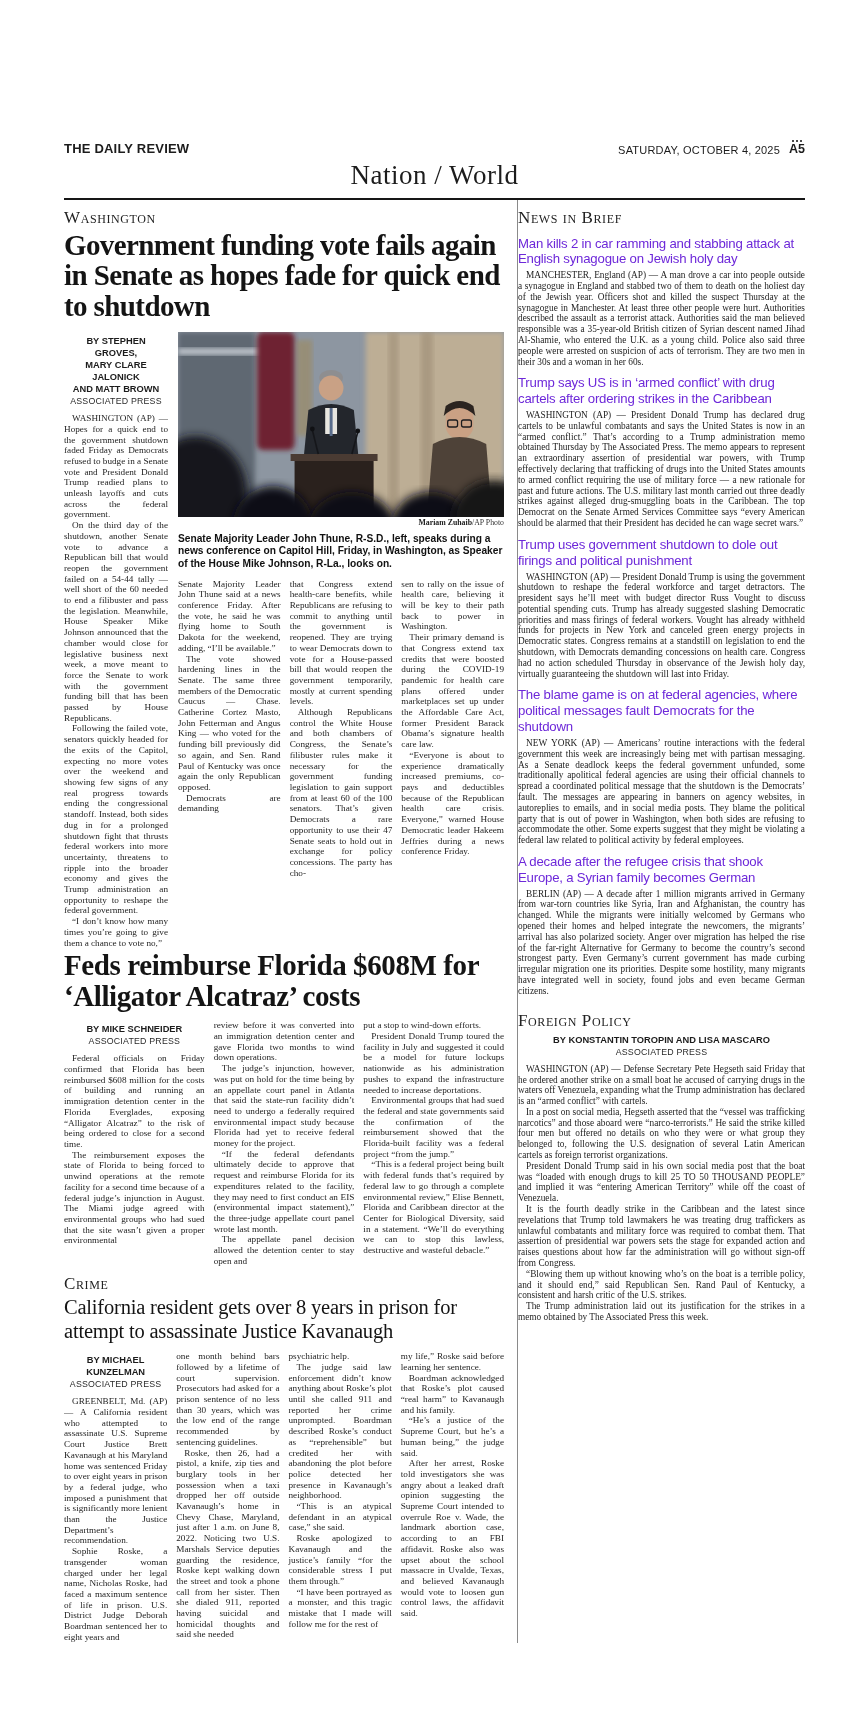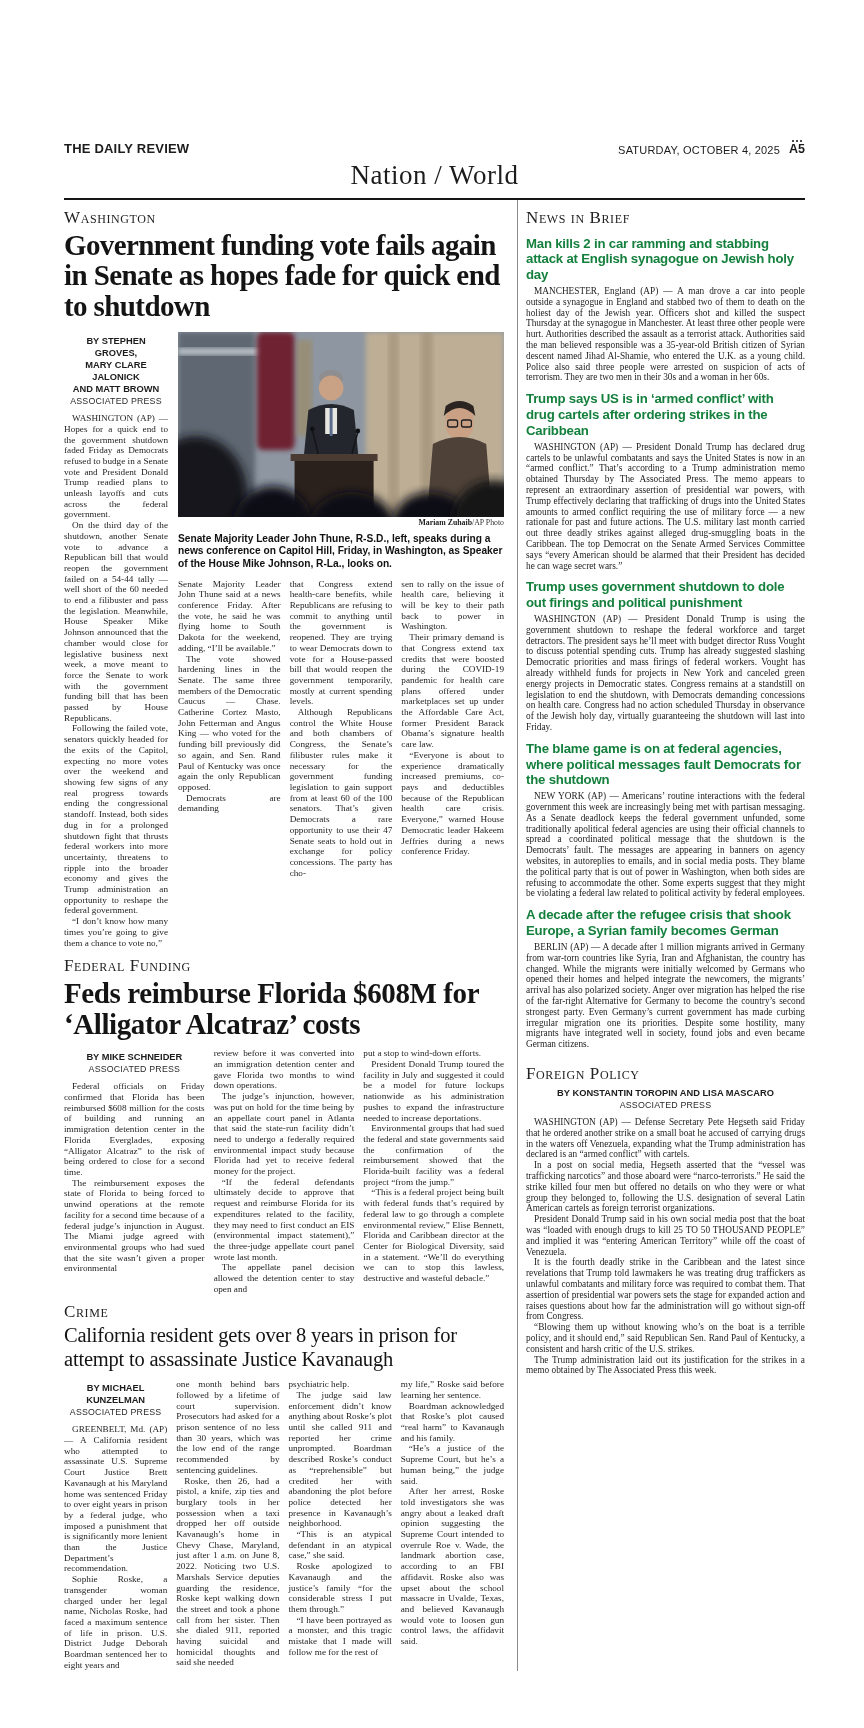--- a/index.html
+++ b/index.html
@@ -15,21 +15,21 @@
   .folio{display:flex;flex-direction:column;align-items:center;line-height:1;}
   .folio .dots{display:flex;gap:2px;margin-bottom:1px;}
   .folio .dots i{width:2px;height:2px;border-radius:50%;background:#111;display:block;}
   .folio .num{font-family:"Liberation Sans",sans-serif;font-weight:bold;font-size:12.5px;}
   .section-name{text-align:center;font-size:27px;letter-spacing:.5px;margin-top:4px;}
   .toprule{border-bottom:2px solid #161616;margin-top:7px;}
 
   
   .main{display:flex;align-items:stretch;}
   .left{width:440px;flex:none;}
-  .right{flex:1;border-left:1px solid #8a8a8a;margin-left:13px;padding-left:8px;}
+  .right{flex:1;border-left:1px solid #8a8a8a;margin-left:13px;padding-left:0;}
 
   .kicker{font-variant:small-caps;font-size:17px;letter-spacing:.6px;color:#222;margin:8px 0 2px;}
   h1,h2,h3{margin:0;font-family:"Liberation Serif",serif;color:#141414;}
   .hl-shutdown{font-size:29px;line-height:1.06;font-weight:bold;letter-spacing:-.6px;margin:2px 0 10px;}
   .hl-florida{font-size:29px;line-height:1.07;font-weight:bold;letter-spacing:-.4px;margin:2px 0 8px;}
   .hl-crime{font-size:20.5px;line-height:1.14;font-weight:normal;letter-spacing:-.2px;margin:2px 0 8px;}
   .hl-hegseth{font-size:24px;line-height:1.12;font-weight:bold;letter-spacing:-.3px;margin:2px 0 8px;}
 
   .byline{font-family:"Liberation Sans",sans-serif;font-weight:bold;font-size:9.3px;
           text-align:center;line-height:1.3;margin:3px 0 0;}
@@ -50,22 +50,22 @@
   .credit{font-family:Liberation Serif, serif;font-size:7.8px;text-align:right;
           color:#333;margin:1px 0 6px;}
   .credit b{font-weight:bold;color:#222;}
   .caption{font-family:"Liberation Sans",sans-serif;font-weight:bold;font-size:10.2px;
            line-height:1.24;color:#111;margin:0 0 8px;}
   .a1-right .cols .bp{font-size:9.2px;}
 
   .divider-space{height:6px;}
 
   
-  .brief-title{font-family:"Liberation Sans",sans-serif;font-weight:bold;font-size:13.2px;
-               line-height:1.2;letter-spacing:-.2px;color:#15803d;margin:8px 0 3px;}
+  .brief-title{font-family:"Liberation Sans",sans-serif;font-weight:normal;font-size:13.2px;
+               line-height:1.2;letter-spacing:-.2px;color:#6d28d9;margin:8px 0 3px;}
   .brief-body{margin:0;text-align:justify;text-indent:8px;font-size:9.3px;line-height:10.8px;hyphens:auto;}
 
   .fp-body .bp{font-size:9.3px;line-height:10.8px;}
 </style>
 </head>
 <body>
 
 <div class="sheet">
 
   <div class="mast">
@@ -164,21 +164,20 @@
             </div>
             <div class="col">
               <p class="bp cont">sen to rally on the issue of health care, believing it will be key to their path back to power in Washington.</p>
               <p class="bp">Their primary demand is that Congress extend tax credits that were boosted during the COVID-19 pandemic for health care plans offered under marketplaces set up under the Affordable Care Act, former President Barack Obama’s signature health care law.</p>
               <p class="bp">“Everyone is about to experience dramatically increased premiums, co-pays and deductibles because of the Republican health care crisis. Everyone,” warned House Democratic leader Hakeem Jeffries during a news conference Friday.</p>
             </div>
           </div>
         </div>
       </div>
 
-      <div class="kicker">Federal Funding</div>
       <h2 class="hl-florida">Feds reimburse Florida $608M for ‘Alligator Alcatraz’ costs</h2>
       <div class="cols">
         <div class="col">
           <div class="byline">BY MIKE SCHNEIDER</div>
           <div class="org">ASSOCIATED PRESS</div>
           <p class="bp">Federal officials on Friday confirmed that Florida has been reimbursed $608 million for the costs of building and running an immigration detention center in the Florida Everglades, exposing “Alligator Alcatraz” to the risk of being ordered to close for a second time.</p>
           <p class="bp">The reimbursement exposes the state of Florida to being forced to unwind operations at the remote facility for a second time because of a federal judge’s injunction in August. The Miami judge agreed with environmental groups who had sued that the site wasn’t given a proper environmental</p>
         </div>
         <div class="col">
           <p class="bp cont">review before it was converted into an immigration detention center and gave Florida two months to wind down operations.</p>

